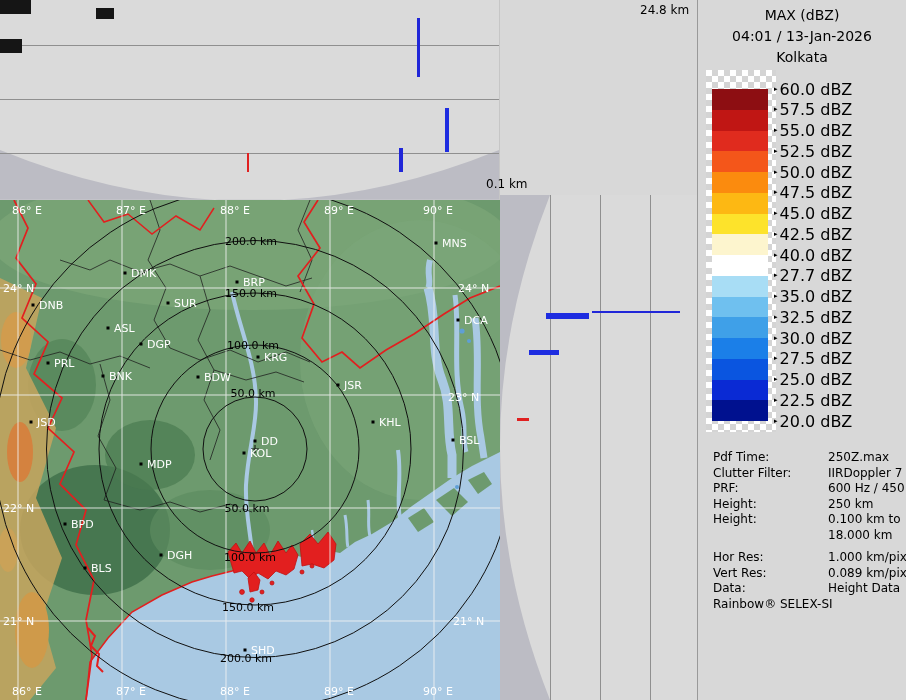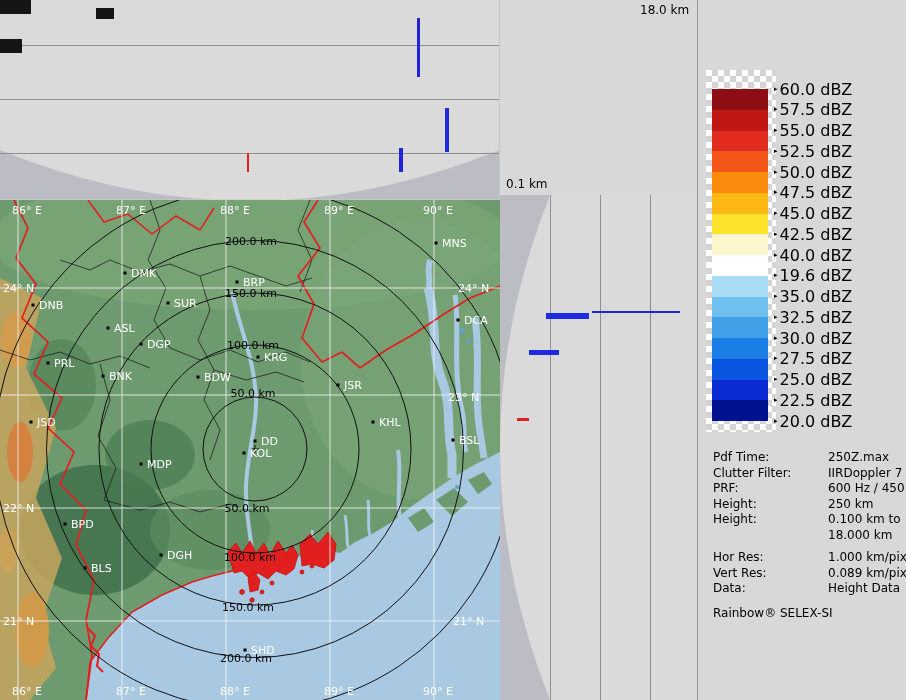--- a/index.html
+++ b/index.html
@@ -37,21 +37,21 @@
   #scale-labels{position:absolute;left:76px;top:89px;width:120px;height:332px}
   .scale-label-row{position:absolute;height:13px;display:flex;align-items:center;white-space:nowrap}
   .scale-marker{font-size:7px;margin-right:2px;line-height:13px}
   .scale-text{font-size:16px}
 
   #info-block{position:absolute;left:15px;top:450px;width:190px;font-size:12px;line-height:15.5px}
   .info-row{display:flex}
   .info-row.gapped{margin-top:7px}
   .info-label{width:115px;flex:0 0 115px}
   .info-value{white-space:nowrap}
-  #brand-line{margin-top:9px}
+  #brand-line{}
 </style>
 </head>
 <body>
 
 <div id="screen">
 
   <div id="top-panel" class="panel">
     <svg class="wedge" width="500" height="200" viewBox="0 0 500 200">
       <path d="M0,150 Q250,252 500,150 L500,200 L0,200 Z" fill="#bcbcc4"></path>
     </svg>
@@ -75,22 +75,22 @@
   <div class="echo-red" style="left:247px;top:153px;width:2px;height:19px"></div>
   <div class="echo bright" style="left:546px;top:313px;width:43px;height:6px"></div>
   <div class="echo" style="left:592px;top:311px;width:88px;height:2px"></div>
   <div class="echo bright" style="left:529px;top:350px;width:30px;height:5px"></div>
   <div class="echo-red" style="left:517px;top:418px;width:12px;height:3px"></div>
 
   <div class="corner-box" style="left:0;top:0;width:31px;height:14px"></div>
   <div class="corner-box" style="left:96px;top:8px;width:18px;height:11px"></div>
   <div class="corner-box" style="left:0;top:39px;width:22px;height:14px"></div>
 
-  <div class="axis-label" style="left:640px;top:3px">18.0 km</div>
-  <div class="axis-label" style="left:506px;top:177px">0.1 km</div>
+  <div class="axis-label" style="left:640px;top:3px">24.8 km</div>
+  <div class="axis-label" style="left:486px;top:177px">0.1 km</div>
 
   <div id="map-view">
     <svg id="map-svg" viewBox="0 0 500 500" width="500" height="500">
       <rect width="500" height="500" fill="#6d9a6e"></rect>
       <ellipse cx="250" cy="40" rx="260" ry="70" fill="#7aa577" opacity="0.8"></ellipse>
       <ellipse cx="420" cy="160" rx="120" ry="140" fill="#7ca87a" opacity="0.55"></ellipse>
       <ellipse cx="95" cy="330" rx="75" ry="65" fill="#41714b" opacity="0.85"></ellipse>
       <ellipse cx="150" cy="255" rx="45" ry="35" fill="#4a7b50" opacity="0.7"></ellipse>
       <ellipse cx="62" cy="185" rx="34" ry="46" fill="#4f8054" opacity="0.6"></ellipse>
       <ellipse cx="210" cy="330" rx="60" ry="40" fill="#5d8b60" opacity="0.7"></ellipse>
@@ -248,20 +248,25 @@
           <text x="3" y="312" fill="#fff">22° N</text>
           <text x="3" y="425" fill="#fff">21° N</text>
           <text x="458" y="92" fill="#fff">24° N</text>
           <text x="448" y="201" fill="#fff">23° N</text>
           <text x="453" y="425" fill="#fff">21° N</text>
         </g>
     </svg>
   </div>
 
   <div id="legend">
+    <div class="titleblock">
+      <div>MAX (dBZ)</div>
+      <div>04:01 / 13-Jan-2026</div>
+      <div>Kolkata</div>
+    </div>
 
     <div class="checker"></div>
     <div id="scale-bar">
         <div class="scale-cell" style="background: rgb(141, 14, 18);"></div>
         <div class="scale-cell" style="background: rgb(192, 22, 20);"></div>
         <div class="scale-cell" style="background: rgb(224, 43, 30);"></div>
         <div class="scale-cell" style="background: rgb(244, 86, 26);"></div>
         <div class="scale-cell" style="background: rgb(251, 139, 14);"></div>
         <div class="scale-cell" style="background: rgb(253, 184, 19);"></div>
         <div class="scale-cell" style="background: rgb(253, 227, 43);"></div>
@@ -307,21 +312,21 @@
         <div class="scale-label-row" style="top: 138.75px;">
           <span class="scale-marker">▸</span>
           <span class="scale-text">42.5 dBZ</span>
         </div>
         <div class="scale-label-row" style="top: 159.5px;">
           <span class="scale-marker">▸</span>
           <span class="scale-text">40.0 dBZ</span>
         </div>
         <div class="scale-label-row" style="top: 180.25px;">
           <span class="scale-marker">▸</span>
-          <span class="scale-text">19.6 dBZ</span>
+          <span class="scale-text">27.7 dBZ</span>
         </div>
         <div class="scale-label-row" style="top: 201px;">
           <span class="scale-marker">▸</span>
           <span class="scale-text">35.0 dBZ</span>
         </div>
         <div class="scale-label-row" style="top: 221.75px;">
           <span class="scale-marker">▸</span>
           <span class="scale-text">32.5 dBZ</span>
         </div>
         <div class="scale-label-row" style="top: 242.5px;">

